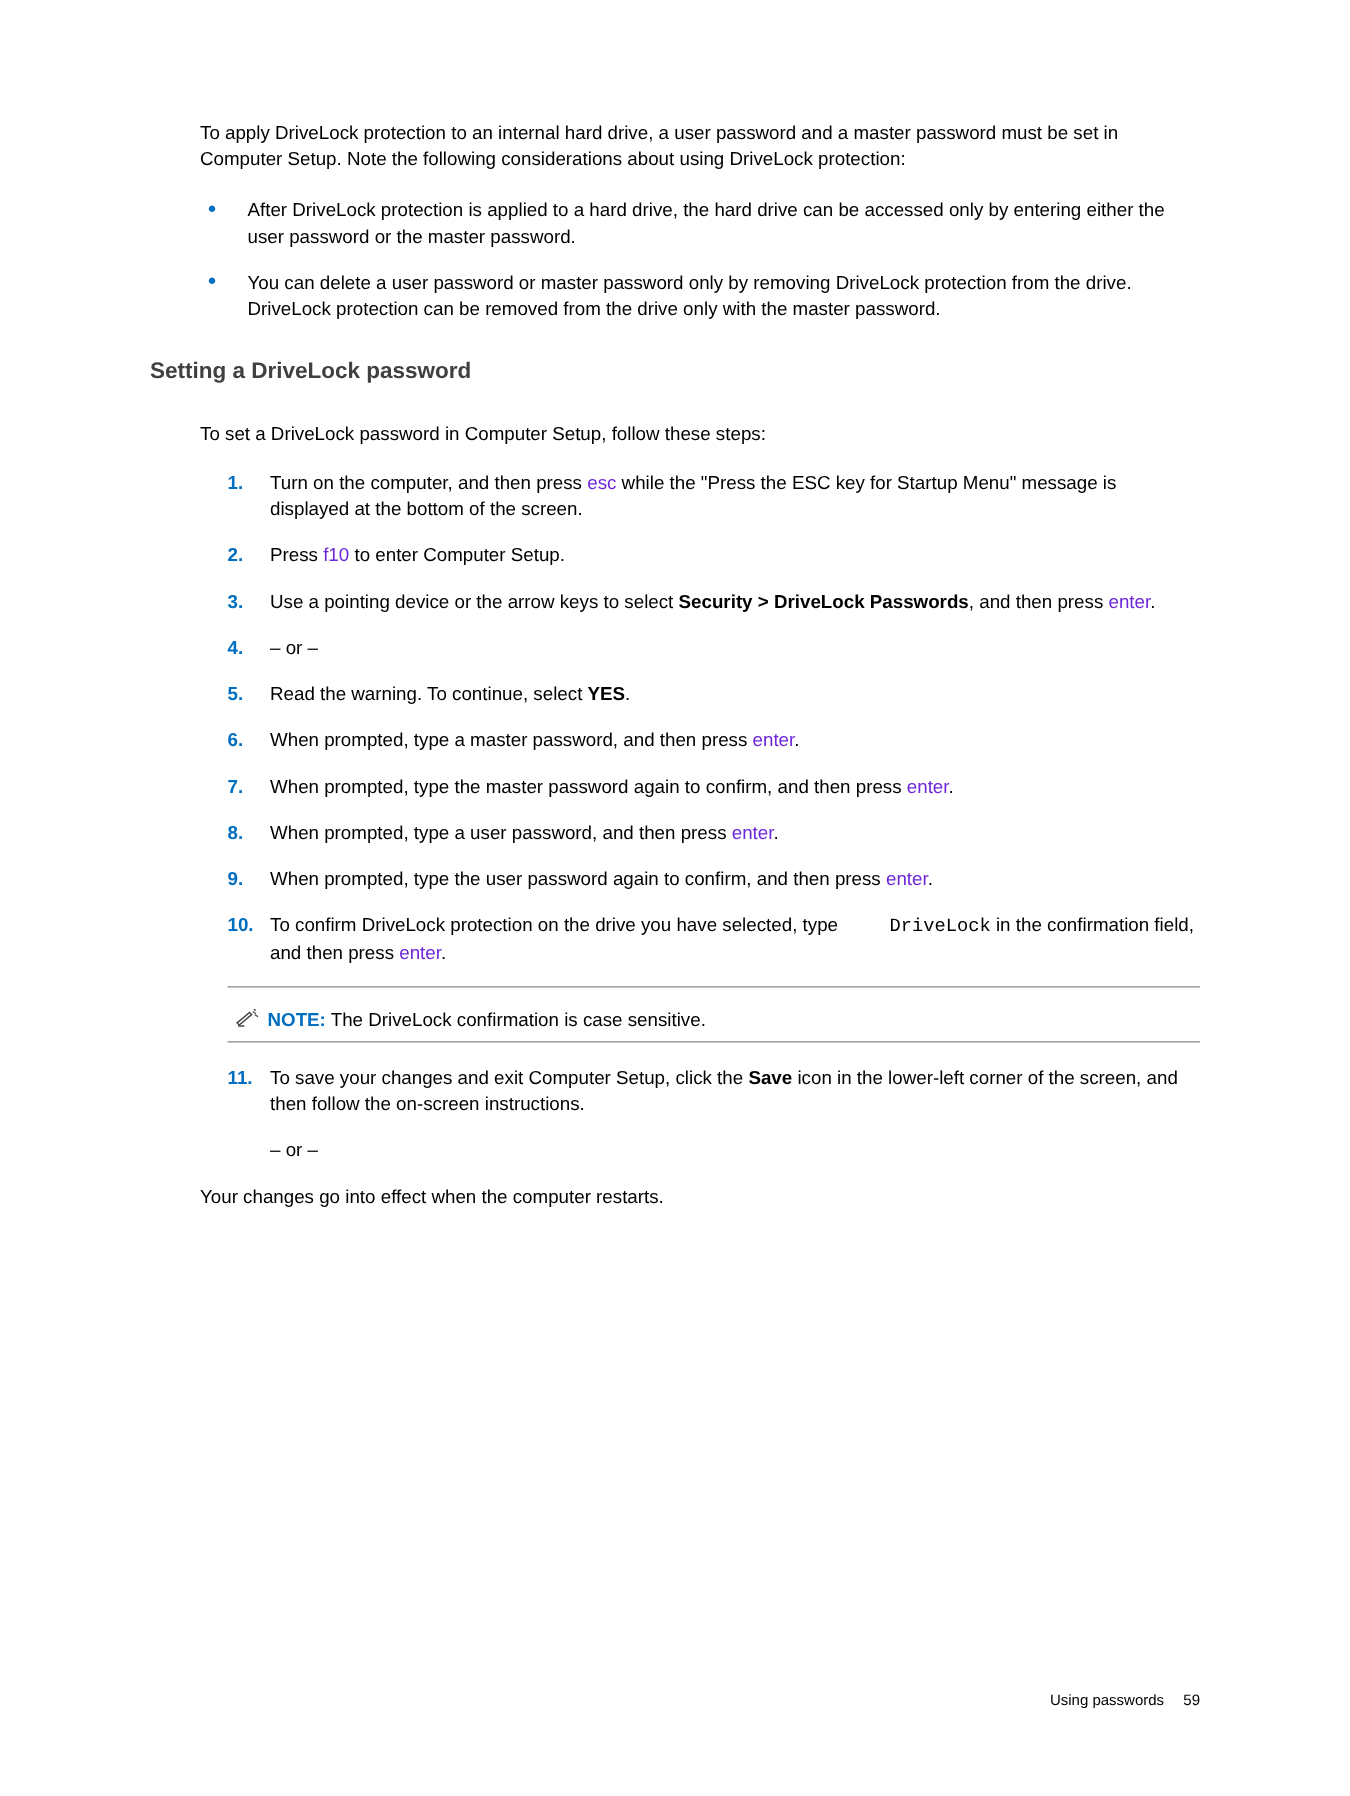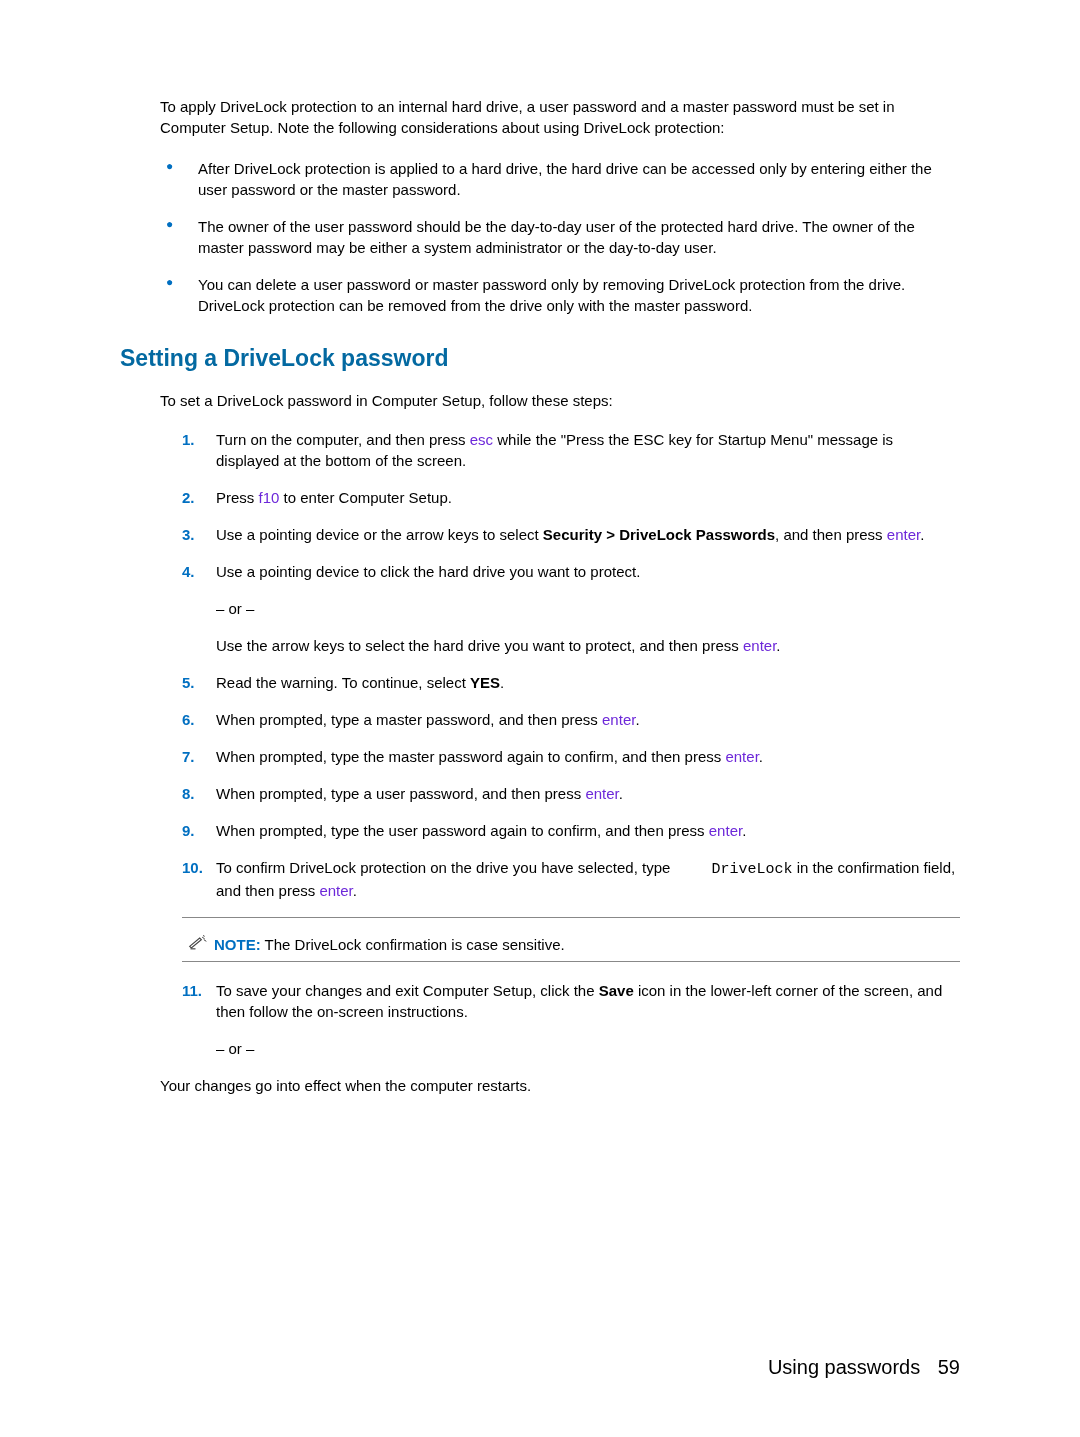--- a/index.html
+++ b/index.html
@@ -34,24 +34,24 @@
     }
     .bullet-list li::before {
       content: "●";
       position: absolute;
       left: 6px;
       top: 0;
       color: #006fc1;
       font-size: 12px;
     }
     .section-heading {
-      color: #0369a1;
-      font-size: 23px;
+      color: #404040;
+      font-size: 18px;
       font-weight: bold;
-      margin-bottom: 16px;
+      margin-bottom: 28px;
     }
     .section-intro {
       margin-left: 40px;
       margin-bottom: 18px;
     }
     .ordered-list {
       list-style: none;
       margin-left: 62px;
       counter-reset: step;
     }
@@ -98,62 +98,57 @@
     .note-label {
       color: #006fc1;
       font-weight: bold;
     }
     .closing {
       margin-left: 40px;
       margin-top: 6px;
     }
     .footer {
       position: absolute;
-      bottom: 56px;
+      bottom: 68px;
       right: 120px;
-      font-size: 20px;
+      font-size: 12px;
     }
     .footer-num {
       margin-left: 12px;
     }
     .bold {
       font-weight: bold;
     }
   </style>
 </head>
 <body>
 
 <p class="intro-para">To apply DriveLock protection to an internal hard drive, a user password and a master password must be set in Computer Setup. Note the following considerations about using DriveLock protection:</p>
 
 <ul class="bullet-list">
   <li>After DriveLock protection is applied to a hard drive, the hard drive can be accessed only by entering either the user password or the master password.</li>
-  <li>The owner of the user password should be the day-to-day user of the protected hard drive. The owner of the master password may be either a system administrator or the day-to-day user.</li>
   <li>You can delete a user password or master password only by removing DriveLock protection from the drive. DriveLock protection can be removed from the drive only with the master password.</li>
 </ul>
 
 <h2 class="section-heading">Setting a DriveLock password</h2>
 
 <p class="section-intro">To set a DriveLock password in Computer Setup, follow these steps:</p>
 
 <ol class="ordered-list">
   <li>
     <span>Turn on the computer, and then press </span><span class="key">esc</span><span> while the "Press the ESC key for Startup Menu" message is displayed at the bottom of the screen.</span>
   </li>
   <li>
     <span>Press </span><span class="key">f10</span><span> to enter Computer Setup.</span>
   </li>
   <li>
     <span>Use a pointing device or the arrow keys to select </span><span class="bold">Security &gt; DriveLock Passwords</span><span>, and then press </span><span class="key">enter</span><span>.</span>
   </li>
   <li>
-    <span>Use a pointing device to click the hard drive you want to protect.</span>
     <p class="sub-para">– or –</p>
-    <p class="sub-para">
-      <span>Use the arrow keys to select the hard drive you want to protect, and then press </span><span class="key">enter</span><span>.</span>
-    </p>
   </li>
   <li>
     <span>Read the warning. To continue, select </span><span class="bold">YES</span><span>.</span>
   </li>
   <li>
     <span>When prompted, type a master password, and then press </span><span class="key">enter</span><span>.</span>
   </li>
   <li>
     <span>When prompted, type the master password again to confirm, and then press </span><span class="key">enter</span><span>.</span>
   </li>

